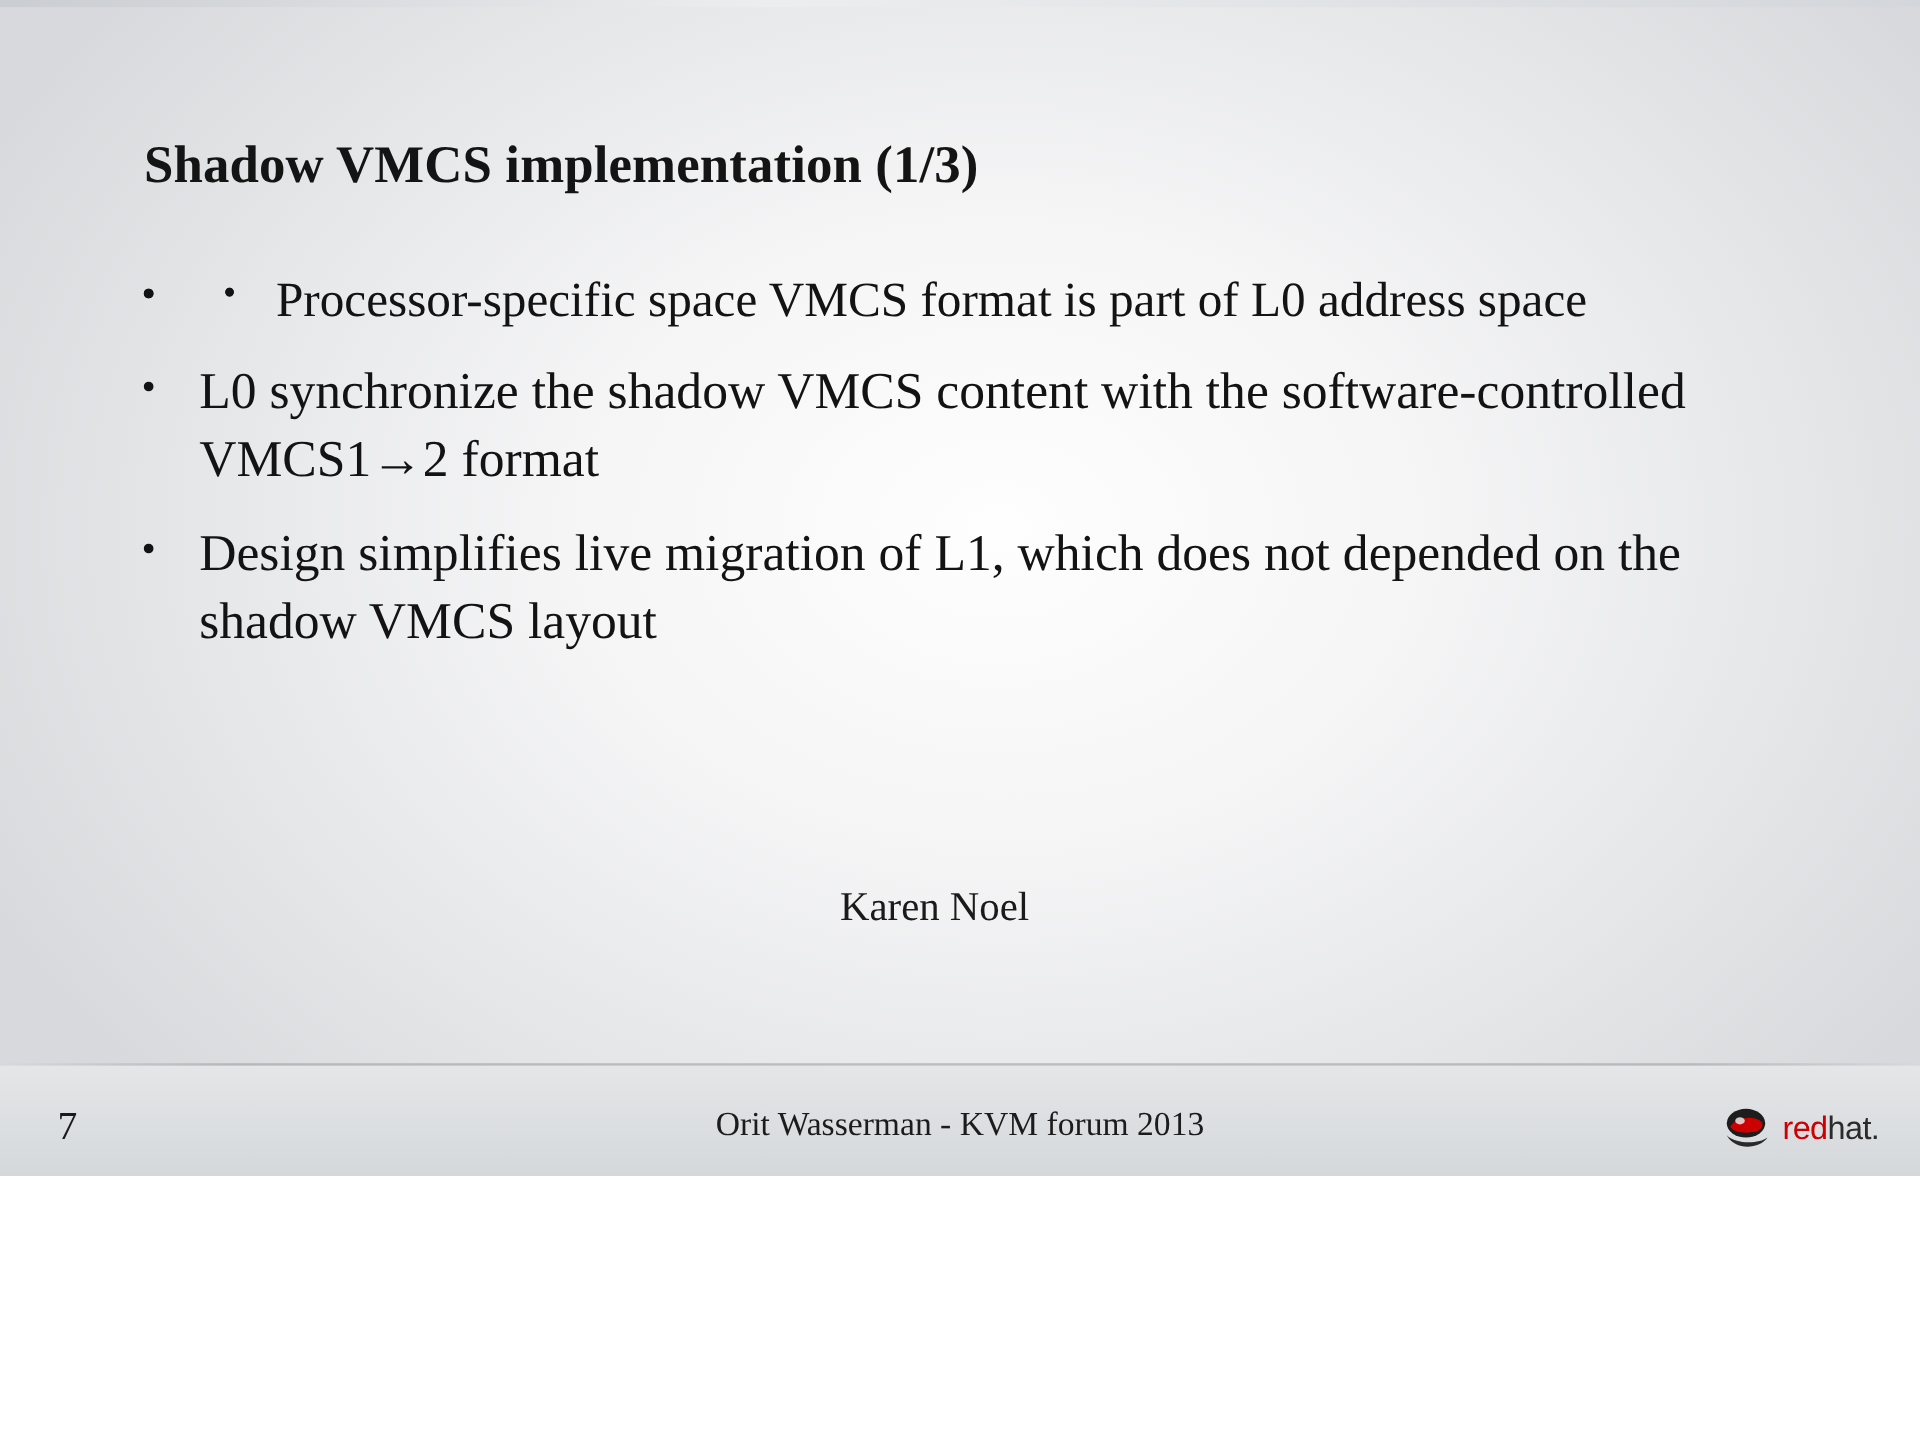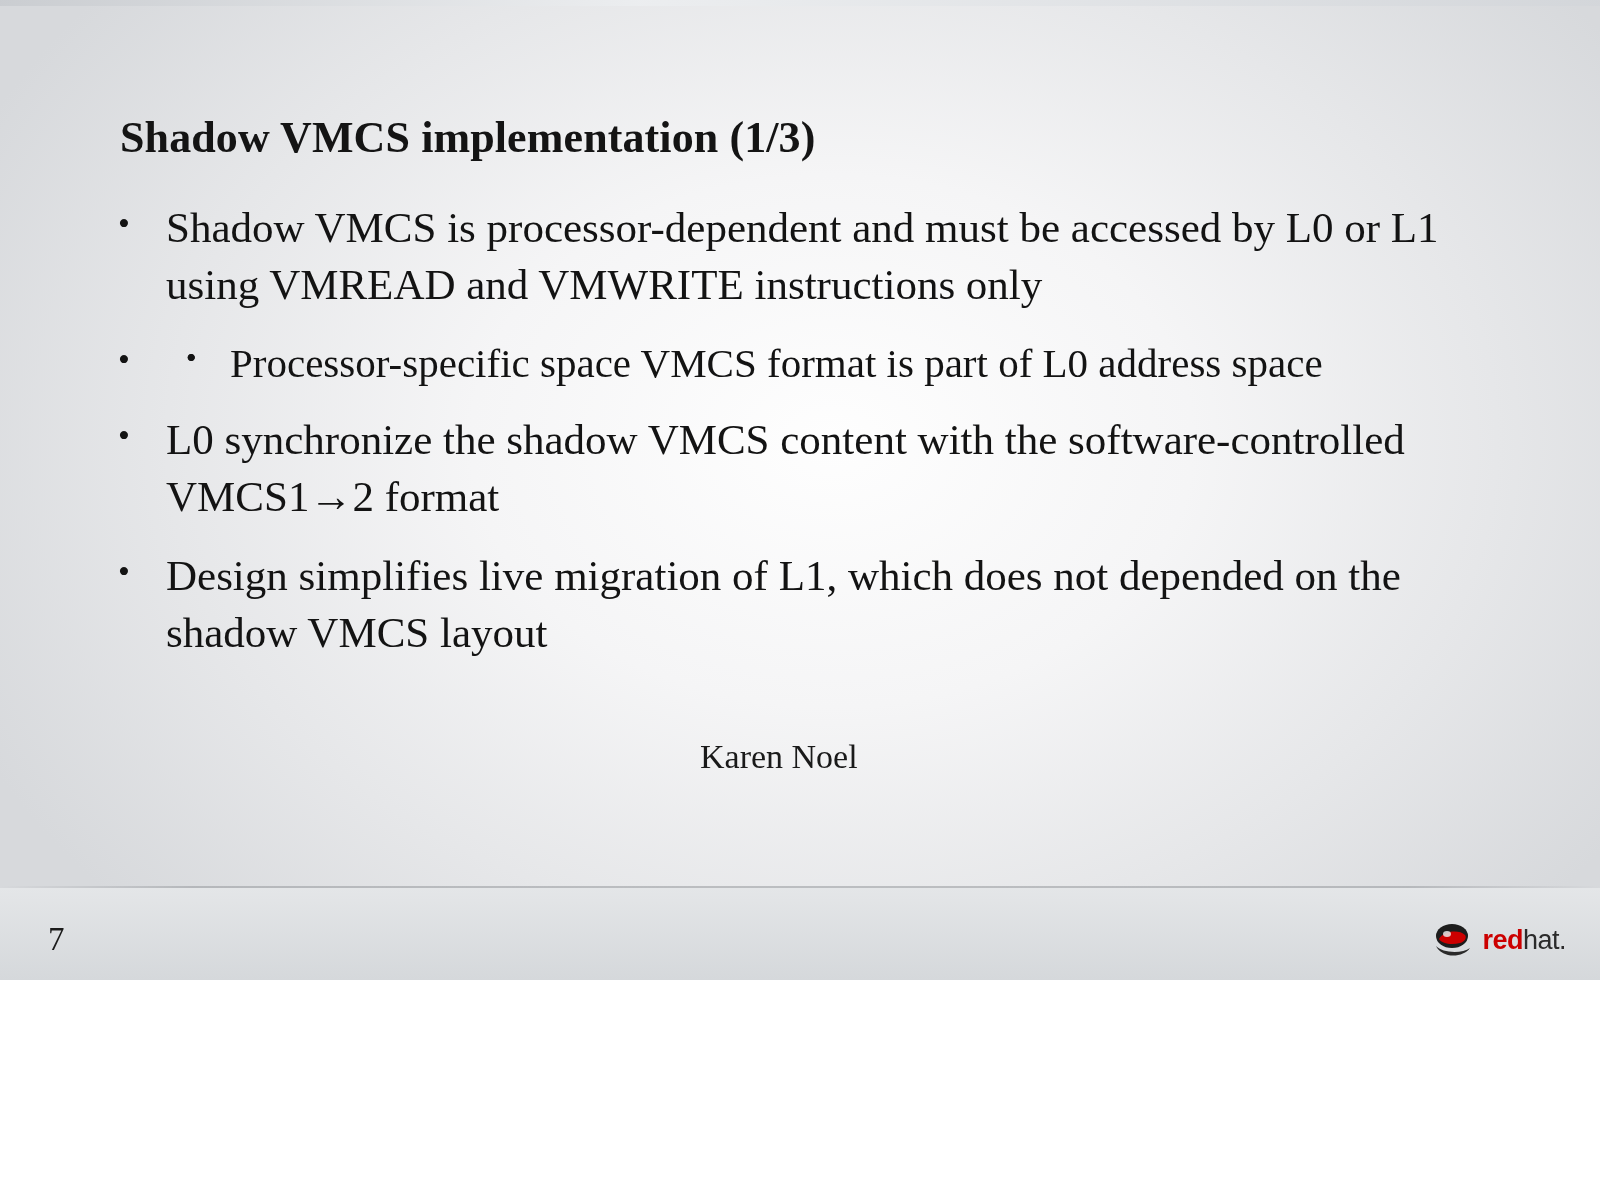--- a/index.html
+++ b/index.html
@@ -132,21 +132,21 @@
   .logo-mark {
     width: 44px;
     height: 36px;
     position: relative;
   }
   .logo-text {
     font-family: "Liberation Sans", sans-serif;
     font-size: 27px;
     letter-spacing: -0.5px;
   }
-  .logo-text .red { color: #cc0000; font-weight: bold; }
+  .logo-text .red { color: #cc0000; font-weight: normal; }
   .logo-text .hat { color: #2b2b2b; text-align: right; }
 
   .watermark {
     position: absolute;
     font-family: "Liberation Serif", serif;
     color: #1a1a1a;
     white-space: nowrap;
     pointer-events: none;
   }
   .wm1 { left: 700px; top: 738px; font-size: 34px; }
@@ -158,21 +158,20 @@
 
 <div class="slide">
 
   <div class="title">Shadow VMCS implementation (1/3)</div>
 
   <div class="content">
     <ul class="level1">
 
       <li>
         <span class="b">•</span>
-        <span class="item-text">Shadow VMCS is processor-dependent and must be accessed by L0 or L1 using VMREAD and VMWRITE instructions only</span>
       </li>
 
       <li>
         <span class="b">•</span>
         <div class="nested-wrap">
           <ul class="level2">
             <li>
               <span class="b">•</span>
             </li>
             <li>
@@ -197,20 +196,21 @@
   </div>
 
   <div class="watermark wm1">Karen Noel</div>
   <div class="watermark wm2">Karen Noel</div>
   <div class="watermark wm3">Karen Noel</div>
 
   <div class="footer-band"></div>
   <div class="footer-rule"></div>
 
   <div class="page-number">7</div>
+  <div class="footer-center">Orit Wasserman - KVM forum 2013</div>
 
   <div class="logo">
     <span class="logo-mark">
       <svg width="44" height="36" viewBox="0 0 44 36" xmlns="http://www.w3.org/2000/svg">
         <ellipse cx="20" cy="14" rx="16" ry="12" fill="#1d1d1d"></ellipse>
         <path d="M7 17 C11 9, 27 7, 33 13 C35 15, 33 20, 28 21 C20 23, 10 22, 7 17 Z" fill="#cc0000"></path>
         <ellipse cx="15" cy="12" rx="4" ry="3" fill="#e8e8e8" opacity="0.85"></ellipse>
         <path d="M4 24 C10 31, 30 32, 38 26 C34 32, 24 35, 16 33 C10 31.5, 6 28, 4 24 Z" fill="#2a2a2a"></path>
       </svg>
     </span>

